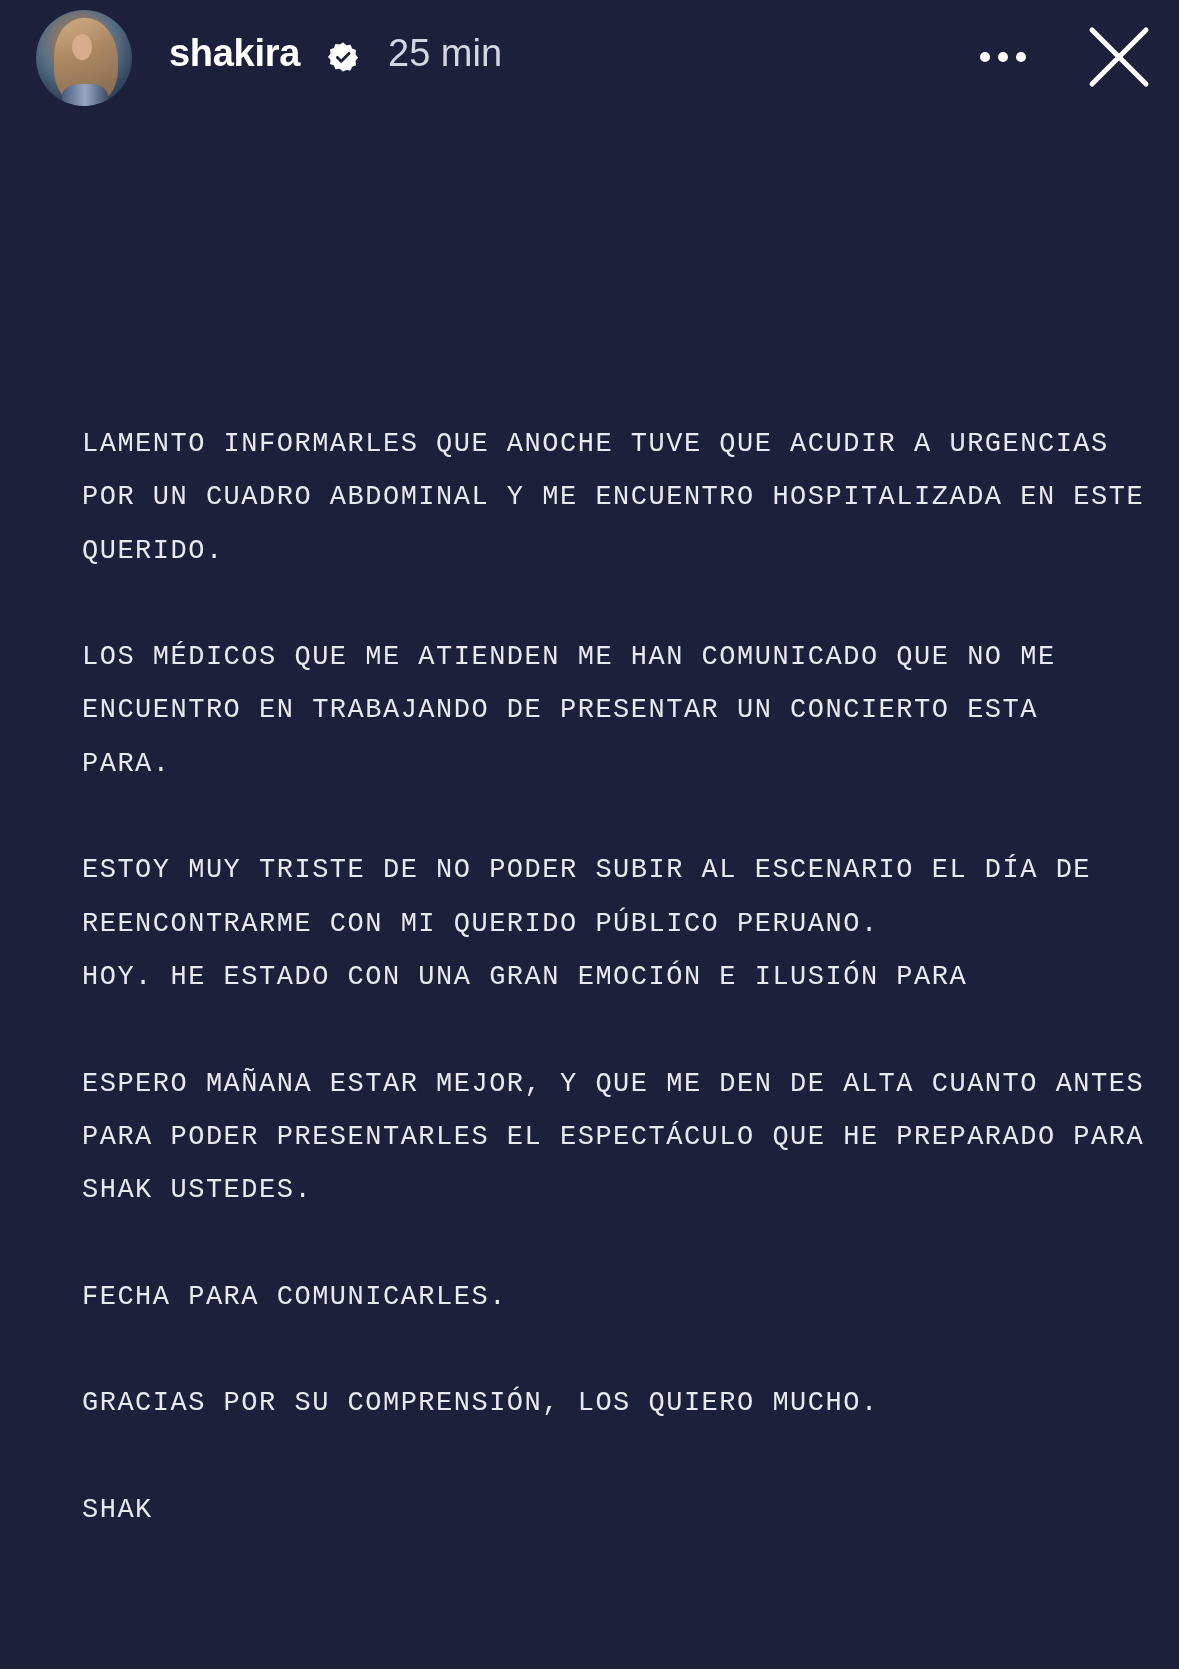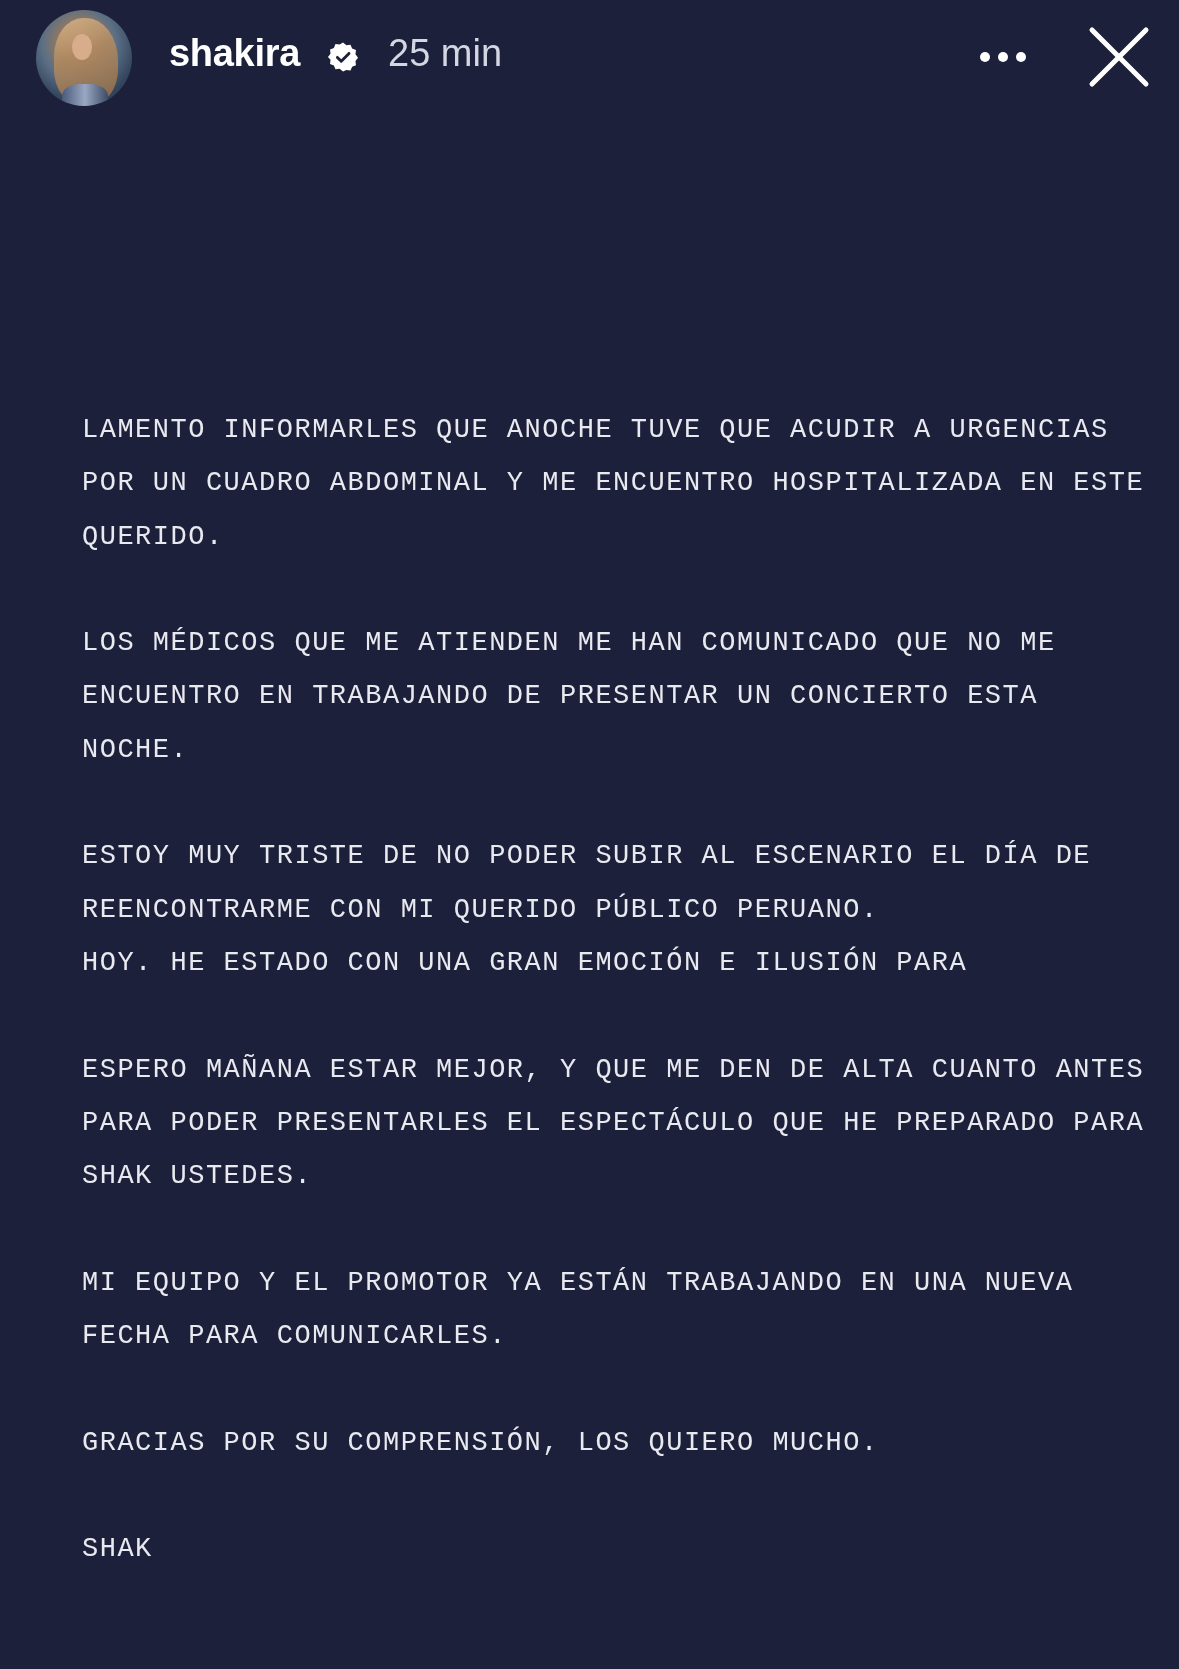--- a/index.html
+++ b/index.html
@@ -86,21 +86,21 @@
     background: #ffffff;
   }
   .close-btn {
     position: absolute;
     left: 1084px; top: 22px;
     width: 70px; height: 70px;
   }
   .story-body {
     position: absolute;
     left: 82px;
-    top: 404px;
+    top: 418px;
     width: 1060px;
     color: #e9e9f0;
     font-family: "Liberation Mono", monospace;
     font-size: 27px;
     letter-spacing: 1.5px;
     line-height: 53.3px;
   }
   .story-body .line {
     display: block;
     white-space: pre;
@@ -146,34 +146,33 @@
 
 <div class="story-body">
   <div class="para">
     <span class="line">LAMENTO INFORMARLES QUE ANOCHE TUVE QUE ACUDIR A URGENCIAS</span>
     <span class="line">POR UN CUADRO ABDOMINAL Y ME ENCUENTRO HOSPITALIZADA EN ESTE</span>
     <span class="line">QUERIDO.</span>
   </div>
   <div class="para">
     <span class="line">LOS MÉDICOS QUE ME ATIENDEN ME HAN COMUNICADO QUE NO ME</span>
     <span class="line">ENCUENTRO EN TRABAJANDO DE PRESENTAR UN CONCIERTO ESTA</span>
-    <span class="line">NOCHE.</span>
+    <span class="line">PARA.</span>
   </div>
   <div class="para">
     <span class="line">ESTOY MUY TRISTE DE NO PODER SUBIR AL ESCENARIO EL DÍA DE</span>
     <span class="line">REENCONTRARME CON MI QUERIDO PÚBLICO PERUANO.</span>
     <span class="line">HOY. HE ESTADO CON UNA GRAN EMOCIÓN E ILUSIÓN PARA</span>
   </div>
   <div class="para">
     <span class="line">ESPERO MAÑANA ESTAR MEJOR, Y QUE ME DEN DE ALTA CUANTO ANTES</span>
     <span class="line">PARA PODER PRESENTARLES EL ESPECTÁCULO QUE HE PREPARADO PARA</span>
     <span class="line">SHAK USTEDES.</span>
   </div>
   <div class="para">
-    <span class="line">MI EQUIPO Y EL PROMOTOR YA ESTÁN TRABAJANDO EN UNA NUEVA</span>
     <span class="line">FECHA PARA COMUNICARLES.</span>
   </div>
   <div class="para">
     <span class="line">GRACIAS POR SU COMPRENSIÓN, LOS QUIERO MUCHO.</span>
   </div>
   <div class="para">
     <span class="line">SHAK</span>
   </div>
 </div>
 

